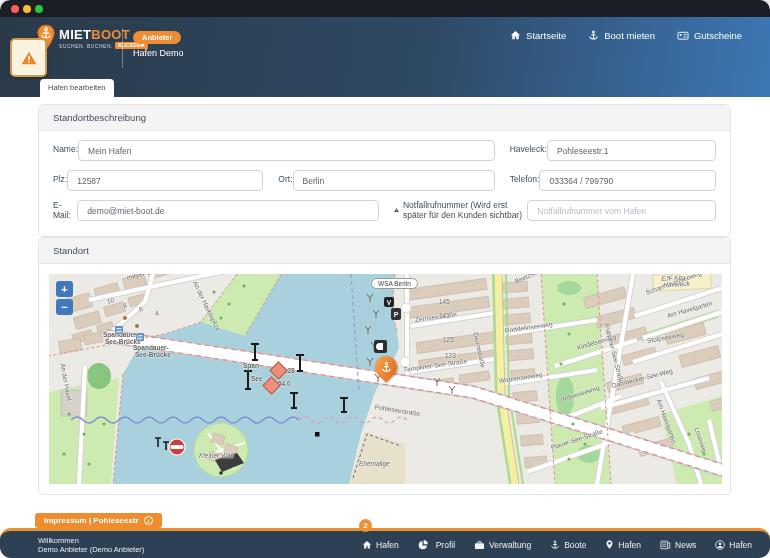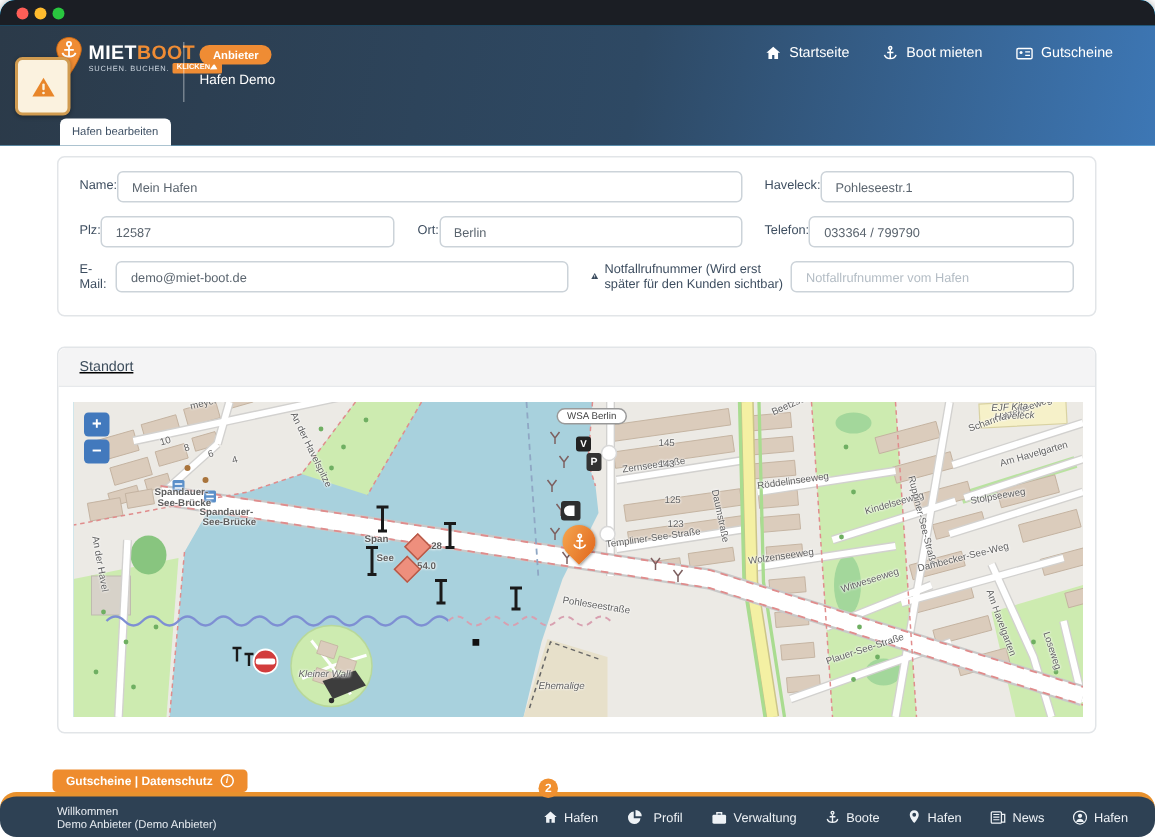--- a/index.html
+++ b/index.html
@@ -1,17 +1,17 @@
 <!DOCTYPE html>
 <html><head>
 <meta charset="utf-8">
 <style>
   html,body{margin:0;padding:0;background:#fff;}
   *{box-sizing:border-box;font-family:"Liberation Sans",sans-serif;}
-  .window{position:relative;width:770px;height:558px;overflow:hidden;border-radius:10px 10px 0 0;background:#0ea5e9;box-shadow:0 0 6px rgba(0,0,0,.35);}
+  .window{position:relative;width:770px;height:558px;overflow:hidden;border-radius:10px 10px 0 0;background:#c4b5fd;box-shadow:0 0 6px rgba(0,0,0,.35);}
   
   .titlebar{position:absolute;top:0;left:0;right:0;height:17px;background:#1b1e24;border-radius:10px 10px 0 0;z-index:50;}
   .tl{position:absolute;top:5px;width:8px;height:8px;border-radius:50%;}
   .tl.red{left:11px;background:#ff5e57;}
   .tl.yel{left:23px;background:#febb2e;}
   .tl.grn{left:35px;background:#29c73f;}
   
   .navbar{position:absolute;top:17px;left:0;right:0;height:80px;background:linear-gradient(100deg,#2b3a49 0%,#2e4964 55%,#3d77b5 100%);z-index:10;}
   .brand{position:absolute;left:36px;top:7px;display:flex;align-items:flex-start;gap:3px;}
   .brand-text{display:flex;flex-direction:column;margin-top:4px;}
@@ -29,21 +29,21 @@
   .nav-item{display:flex;align-items:flex-end;gap:5px;color:#fff;font-size:9.5px;cursor:pointer;}
   .nav-item svg{display:block;}
   
   .alert-fab{position:absolute;left:10px;top:38px;width:37px;height:39px;background:#fbf2df;border:2px solid #d09b50;border-radius:5px;display:flex;align-items:center;justify-content:center;z-index:40;box-shadow:0 1px 3px rgba(0,0,0,.3);}
   
   .tab{position:absolute;left:40px;top:79px;height:18px;background:#fff;border-radius:4px 4px 0 0;padding:4px 8px;font-size:7.5px;color:#3d4f63;z-index:12;}
   
   .main{position:absolute;top:97px;left:0;right:0;bottom:0;background:#fff;}
   .card{position:relative;margin-left:38px;width:693px;border:1px solid #e2e5e8;border-radius:5px;background:#fff;}
   .card1{margin-top:7px;}
-  .card2{margin-top:20px;text-decoration:underline;}
+  .card2{margin-top:0;}
   .card-header{background:#f4f4f5;border-bottom:1px solid #e7e9ec;border-radius:5px 5px 0 0;padding:7px 14px;font-size:9.5px;color:#3d4d5c;}
   .card-body{padding:9px 14px 12px;}
   .frow{display:flex;gap:15px;margin-bottom:9px;}
   .frow:last-child{margin-bottom:0;}
   .fcol{display:flex;}
   .flabel{font-size:8.5px;color:#3d4d5f;margin-bottom:4px;display:flex;align-items:center;gap:4px;}
   .finput{height:21px;border:1px solid #ccd3d9;border-radius:4px;font-size:8.5px;color:#5a646e;padding:0 9px;outline:none;width:100%;background:#fff;}
   .finput::placeholder{color:#b3bcc4;}
   .w-name{width:443px;}.w-str{width:207px;}
   .w-plz{width:211px;}.w-ort{width:217px;}.w-tel{width:207px;}
@@ -149,20 +149,21 @@
       <rect x="7.2" y="4.6" width="1.6" height="4.6" rx=".8" fill="#fbf2df"></rect>
       <circle cx="8" cy="11" r=".9" fill="#fbf2df"></circle>
     </svg>
   </div>
 
   <div class="tab">Hafen bearbeiten</div>
 
   <main class="main">
 
     <section class="card card1">
+      <div class="card-header">Standortbeschreibung</div>
       <div class="card-body">
         <div class="frow">
           <div class="fcol w-name">
             <label class="flabel">Name:</label>
             <input class="finput" value="Mein Hafen" style="">
           </div>
           <div class="fcol w-str">
             <label class="flabel">Haveleck:</label>
             <input class="finput" value="Pohleseestr.1" style="">
           </div>
@@ -488,21 +489,21 @@
                   </g>
               </svg>
             </span>
           </div>
         </div>
       </div>
     </section>
   </main>
 
   <div class="attribution">
-    <span>Gutscheine | Datenschutz</span>
+    <span>Impressum | Pohleseestr</span>
     <span class="info-dot">i</span>
   </div>
 
   <div class="badge-2">2</div>
 
   <footer class="bottombar">
     <div class="welcome">
       <div>Willkommen</div>
       <div>Demo Anbieter (Demo Anbieter)</div>
     </div>

